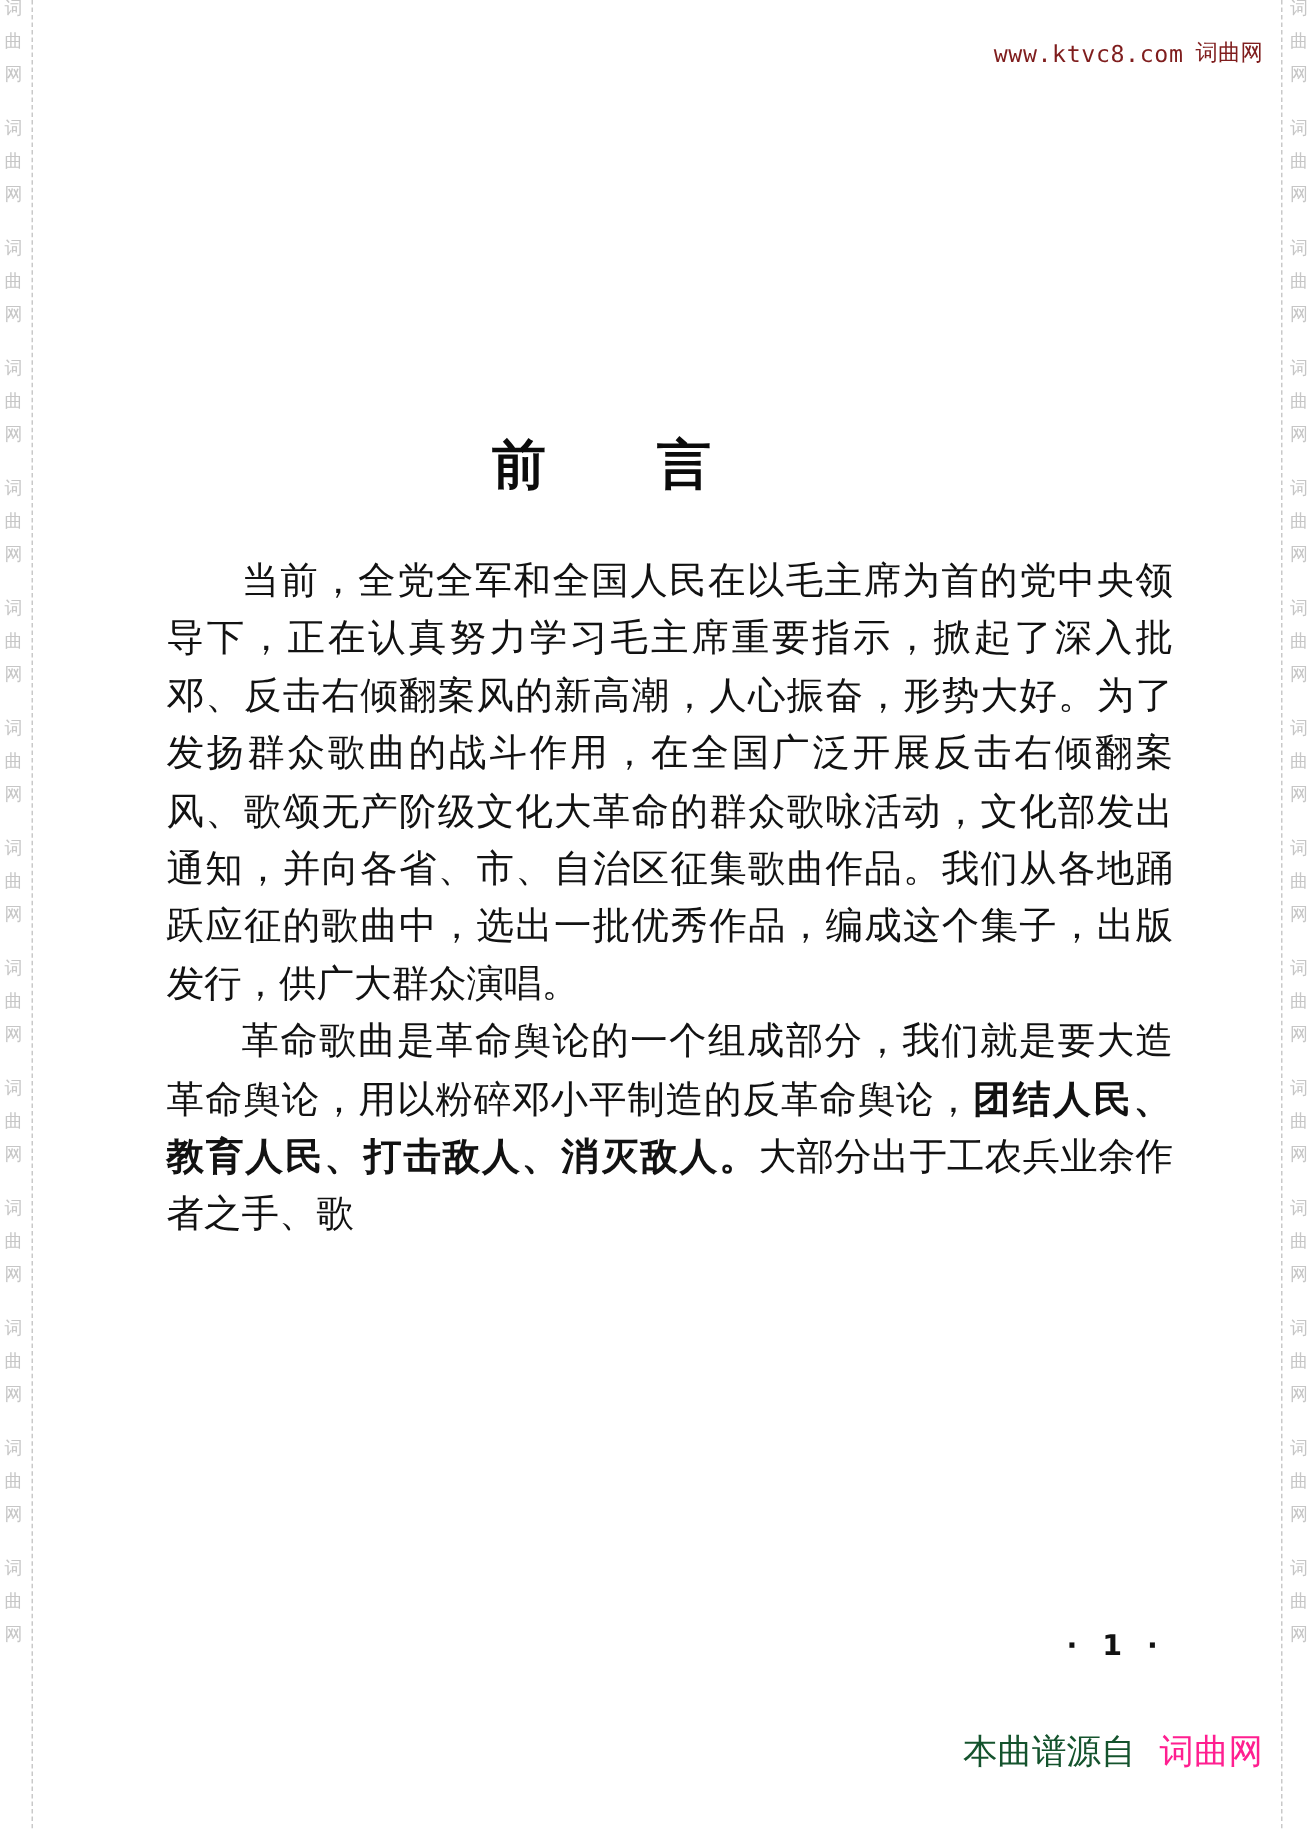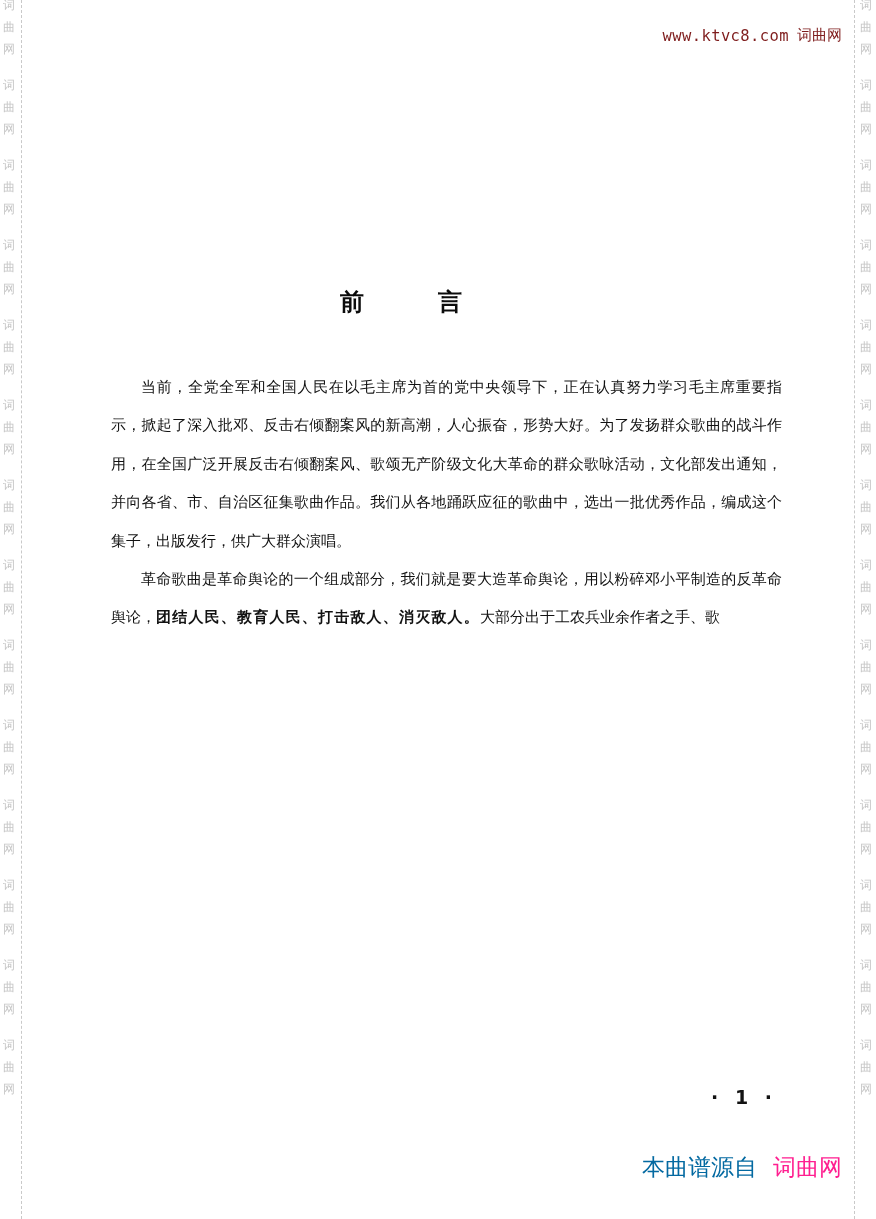--- a/index.html
+++ b/index.html
@@ -92,34 +92,34 @@
     width: 806px;
     height: 1219px;
   }
 
   .doc-title {
     position: absolute;
     top: 286px;
     left: 0;
     width: 730px;
     text-align: center;
-    font-size: 24px;
+    font-size: 36px;
     font-weight: bold;
     color: #0b0b0b;
     letter-spacing: 74px;
     text-indent: 74px;
     font-family: Liberation Sans, sans-serif;
   }
 
   .body-text {
     position: absolute;
     top: 368px;
     left: 75px;
     width: 671px;
-    font-size: 15px;
+    font-size: 25px;
     line-height: 38.4px;
     color: #121212;
     text-align: justify;
     text-justify: inter-character;
     font-family: "DejaVu Sans", sans-serif;
     -webkit-font-smoothing: none;
   }
   .body-text p {
     margin: 0;
     text-indent: 2em;
@@ -150,21 +150,21 @@
     position: absolute;
     bottom: 36px;
     right: 34px;
     display: flex;
     align-items: baseline;
     gap: 16px;
     font-size: 23px;
     font-family: "DejaVu Sans", sans-serif;
     white-space: nowrap;
   }
-  .site-footer .ft-plain { color: #0369a1; }
+  .site-footer .ft-plain { color: #14532d; }
   .site-footer .ft-brand { color: #ff1f90; }
 </style>
 </head>
 <body>
 
 <div class="page">
 
   <div class="gutter left">
     <div class="dashline"></div>
     <div class="wm-col" style="color: rgb(198, 198, 198);">

